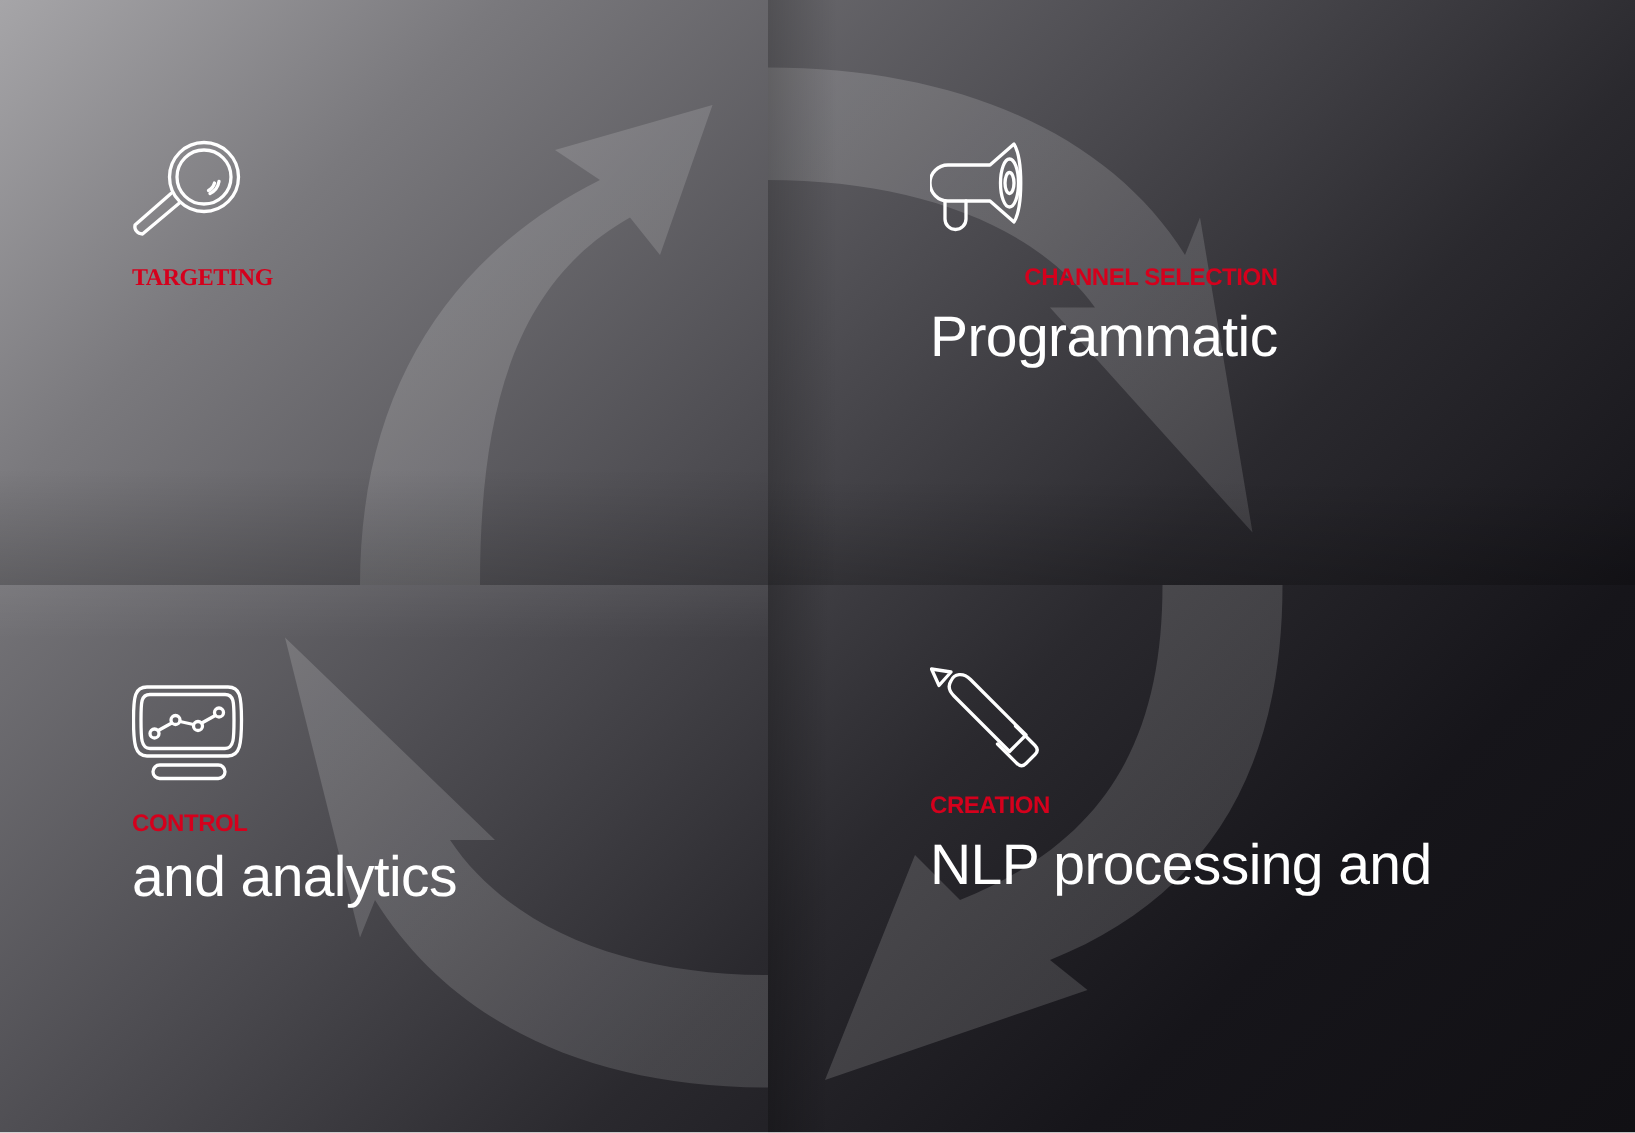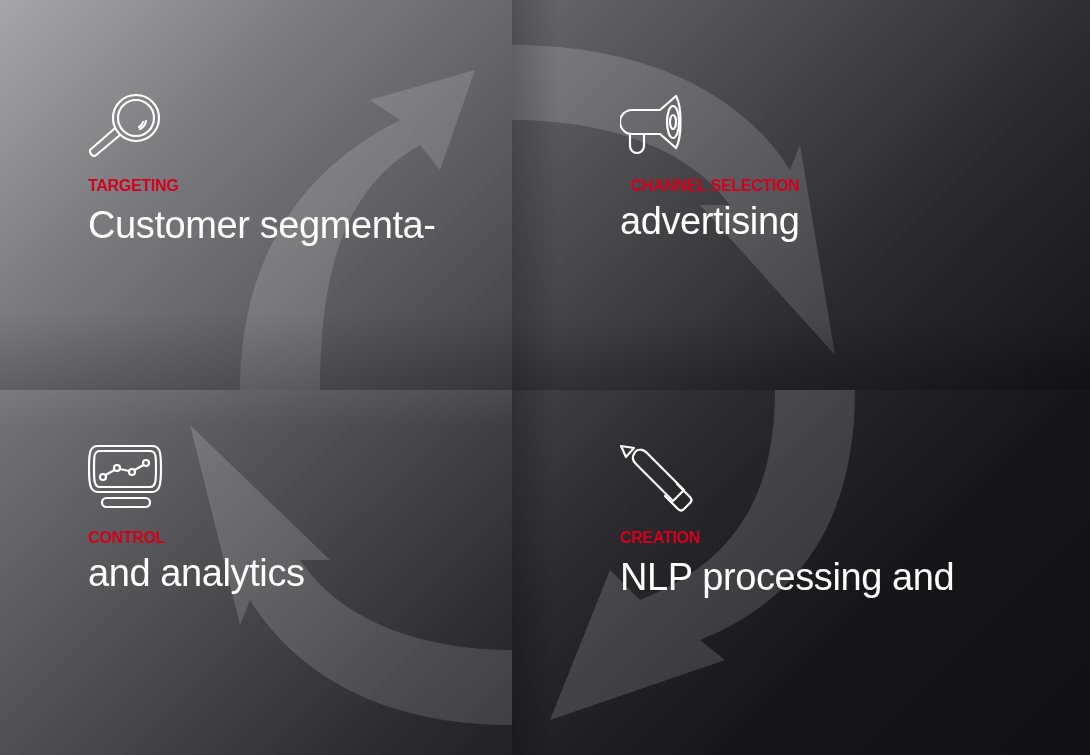--- a/index.html
+++ b/index.html
@@ -28,23 +28,23 @@
     .card .kicker {
       display: block; margin-top: 14px;
       font-size: 16px; font-weight: bold; letter-spacing: -0.3px;
       color: #d5001c; text-transform: uppercase; line-height: 20px;
     }
     .card .title {
       display: block; margin-top: 4px;
       font-size: 38px; line-height: 50px; font-weight: normal; color: #ffffff;
       letter-spacing: -0.4px;
     }
-    .card.c-tl { left: 88px; top: 92px; }
+    .card.c-tl { left: 88px; top: 92px; font-family: Liberation Serif, serif; }
     .card.c-tr { left: 620px; top: 92px; text-align: right; }
-    .card.c-bl { left: 88px; top: 444px; }
+    .card.c-bl { left: 88px; top: 456px; }
     .card.c-br { left: 620px; top: 444px; }
   </style>
 </head>
 <body>
 
 <div class="canvas">
 
   <svg class="cycle-art" viewBox="0 0 1090 755" xmlns="http://www.w3.org/2000/svg">
     <defs>
       <linearGradient id="arrGrad" x1="0" y1="0" x2="1" y2="1">
@@ -69,32 +69,31 @@
 
   <div class="card c-tl">
     <svg class="icon" viewBox="0 0 80 70" fill="none" stroke="#ffffff" stroke-width="2.2" stroke-linecap="round" stroke-linejoin="round">
       <circle cx="48" cy="26" r="23"></circle>
       <circle cx="48" cy="26" r="18"></circle>
       <path d="M58 29 a 11 11 0 0 1 -6 8"></path>
       <path d="M55 30 a 8 8 0 0 1 -4 5"></path>
       <path d="M32 43 L 7 64 a 5 5 0 0 1 -5 -6 L 26 37"></path>
     </svg>
     <span class="kicker">TARGETING</span>
-    <span class="title">Customer segmenta-</span>
   </div>
 
   <div class="card c-tr">
     <svg class="icon" viewBox="0 0 80 70" fill="none" stroke="#ffffff" stroke-width="2.2" stroke-linecap="round" stroke-linejoin="round">
       <path d="M12 18 L 40 18 L 56 4 C 62 14, 62 46, 56 56 L 40 42 L 12 42 a 12 12 0 0 1 0 -24 Z"></path>
       <ellipse cx="53" cy="30" rx="6" ry="16"></ellipse>
       <ellipse cx="53" cy="30" rx="3" ry="7"></ellipse>
       <path d="M10 42 L 10 54 a 7 7 0 0 0 14 0 L 24 42"></path>
     </svg>
     <span class="kicker">CHANNEL SELECTION</span>
-    <span class="title" style="margin-top:0">advertising</span>
+    <span class="title">Programmatic</span>
   </div>
 
   <div class="card c-bl">
     <svg class="icon" viewBox="0 0 80 70" fill="none" stroke="#ffffff" stroke-width="2.2" stroke-linecap="round" stroke-linejoin="round">
       <path d="M10 2 L 64 2 C 72 2, 73 8, 73 24 C 73 40, 72 48, 64 48 L 10 48 C 2 48, 1 40, 1 24 C 1 8, 2 2, 10 2 Z"></path>
       <path d="M12 7 L 62 7 C 68 7, 68 12, 68 24 C 68 36, 68 43, 62 43 L 12 43 C 6 43, 6 36, 6 24 C 6 12, 6 7, 12 7 Z"></path>
       <circle cx="15" cy="33" r="3"></circle>
       <circle cx="29" cy="24" r="3"></circle>
       <circle cx="44" cy="28" r="3"></circle>
       <circle cx="58" cy="19" r="3"></circle>

